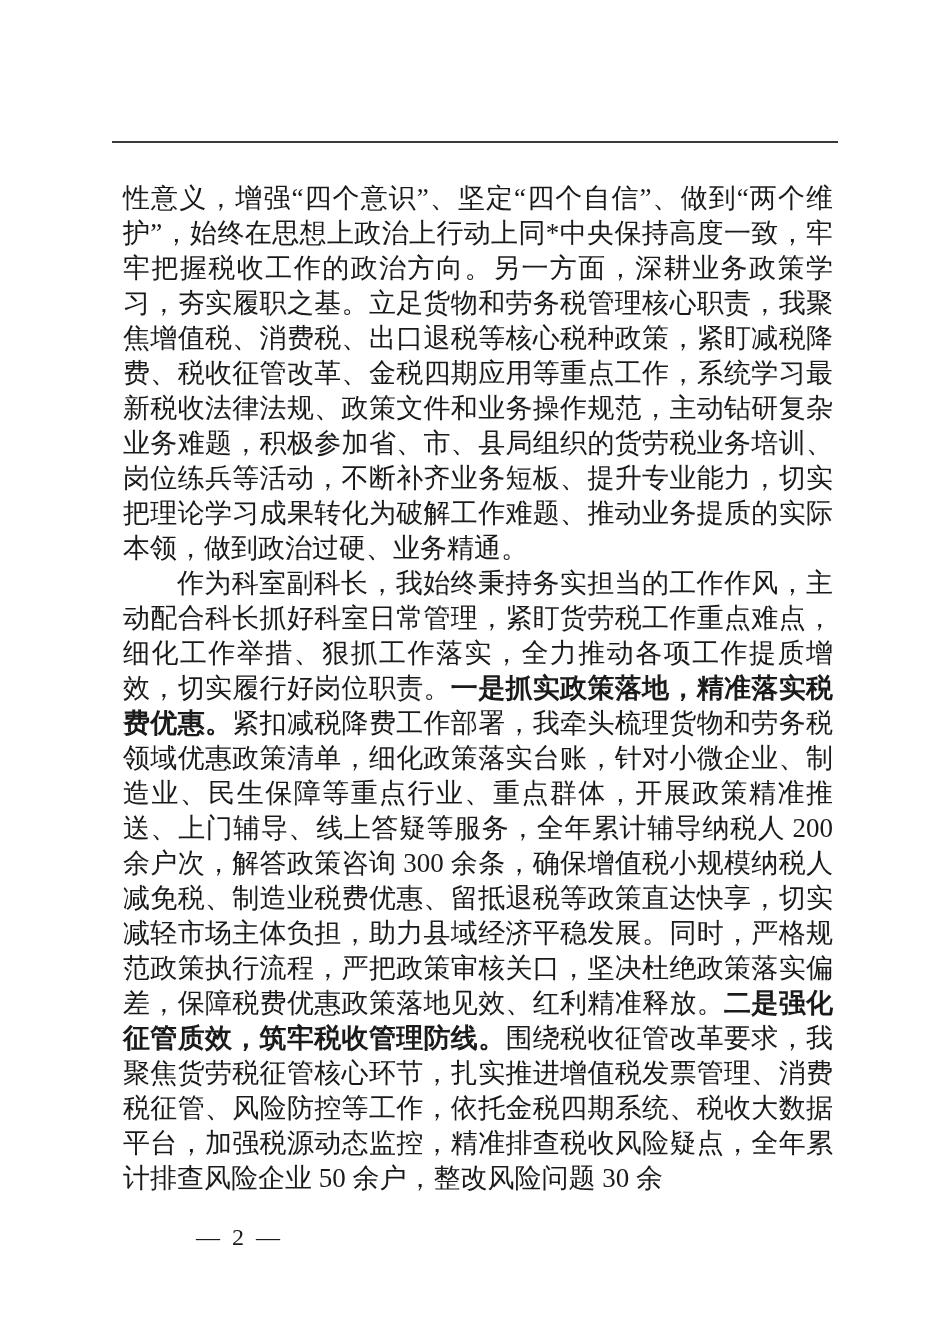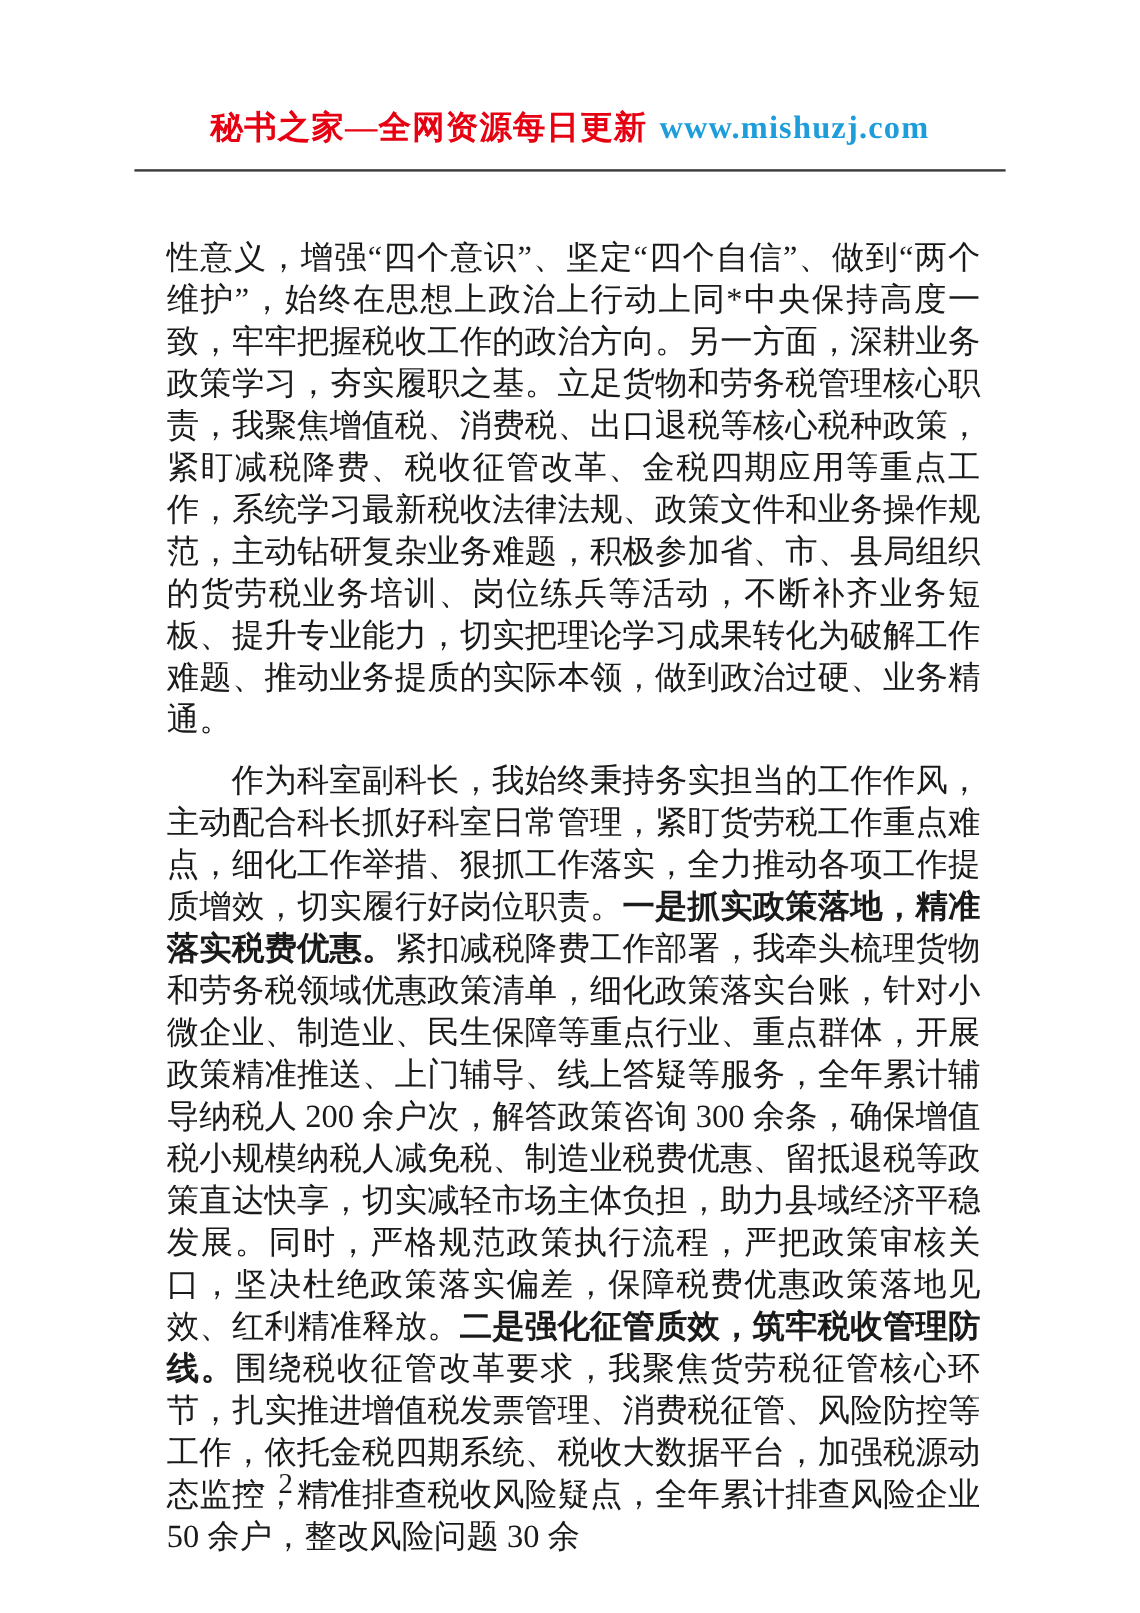--- a/index.html
+++ b/index.html
@@ -36,40 +36,37 @@
   .body-text {
     position: absolute;
     top: 181px;
     left: 123px;
     width: 710px;
     font-size: 27px;
     line-height: 35px;
     text-align: justify;
     text-justify: inter-ideograph;
   }
-  p.para { margin: 16px; padding: 0; }
+  p.para { margin: 0; padding: 0; }
   p.para.indent { text-indent: 2em; }
   .bold { font-weight: bold; }
   .doc-footer {
     position: absolute;
     top: 1224px;
     left: 196px;
     font-size: 24px;
     letter-spacing: 3px;
     color: #1a1a1a;
   }
 </style>
 </head>
 <body>
 
 <div class="page">
 
-  <div class="doc-header">
-    <span class="brand-red" style="color: rgb(230, 0, 18);">秘书之家</span><span class="tagline-red" style="color: rgb(230, 0, 18);">—全网资源每日更新</span><span class="link-blue" style="color: rgb(30, 157, 219);">www.mishuzj.com</span>
-  </div>
 
   <div class="header-rule"></div>
 
   <div class="body-text">
       <p class="para"><span>性意义，增强“四个意识”、坚定“四个自信”、做到“两个维护”，始终在思想上政治上行动上同*中央保持高度一致，牢牢把握税收工作的政治方向。另一方面，深耕业务政策学习，夯实履职之基。立足货物和劳务税管理核心职责，我聚焦增值税、消费税、出口退税等核心税种政策，紧盯减税降费、税收征管改革、金税四期应用等重点工作，系统学习最新税收法律法规、政策文件和业务操作规范，主动钻研复杂业务难题，积极参加省、市、县局组织的货劳税业务培训、岗位练兵等活动，不断补齐业务短板、提升专业能力，切实把理论学习成果转化为破解工作难题、推动业务提质的实际本领，做到政治过硬、业务精通。</span></p>
       <p class="para indent"><span>作为科室副科长，我始终秉持务实担当的工作作风，主动配合科长抓好科室日常管理，紧盯货劳税工作重点难点，细化工作举措、狠抓工作落实，全力推动各项工作提质增效，切实履行好岗位职责。</span><span class="bold">一是抓实政策落地，精准落实税费优惠。</span><span>紧扣减税降费工作部署，我牵头梳理货物和劳务税领域优惠政策清单，细化政策落实台账，针对小微企业、制造业、民生保障等重点行业、重点群体，开展政策精准推送、上门辅导、线上答疑等服务，全年累计辅导纳税人 200 余户次，解答政策咨询 300 余条，确保增值税小规模纳税人减免税、制造业税费优惠、留抵退税等政策直达快享，切实减轻市场主体负担，助力县域经济平稳发展。同时，严格规范政策执行流程，严把政策审核关口，坚决杜绝政策落实偏差，保障税费优惠政策落地见效、红利精准释放。</span><span class="bold">二是强化征管质效，筑牢税收管理防线。</span><span>围绕税收征管改革要求，我聚焦货劳税征管核心环节，扎实推进增值税发票管理、消费税征管、风险防控等工作，依托金税四期系统、税收大数据平台，加强税源动态监控，精准排查税收风险疑点，全年累计排查风险企业 50 余户，整改风险问题 30 余</span></p>
     </div>
 
   <div class="doc-footer">— 2 —</div>
 

